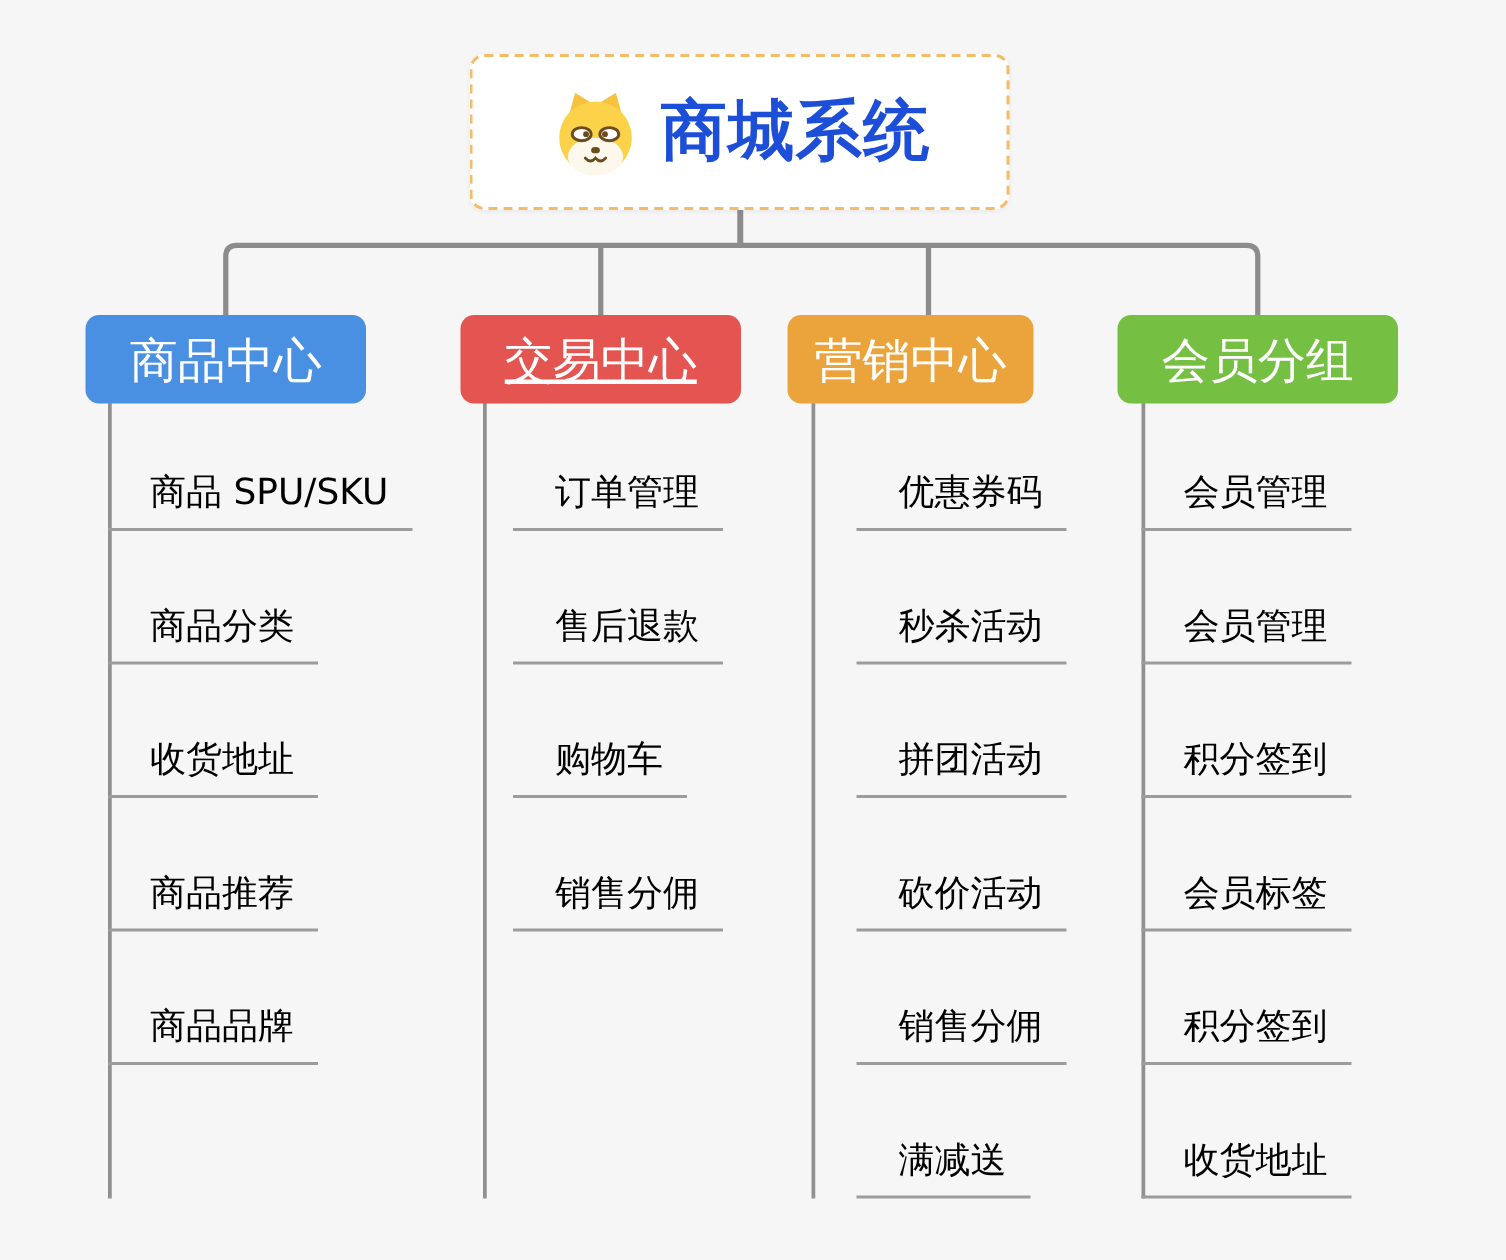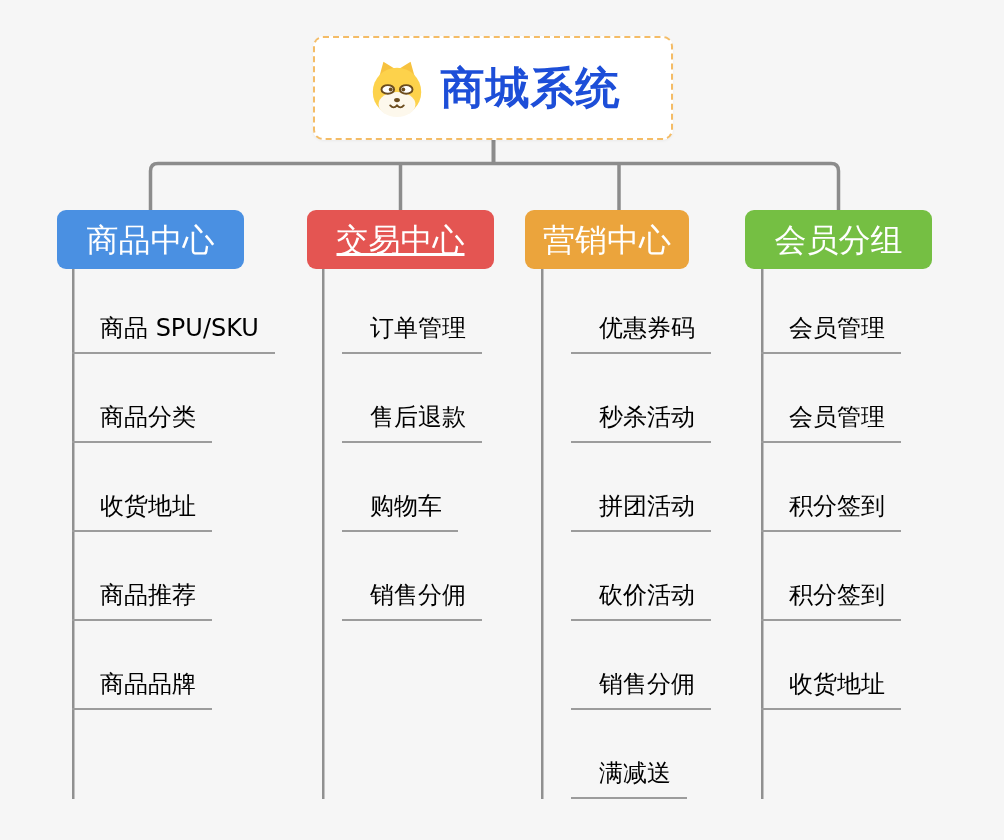--- a/index.html
+++ b/index.html
@@ -105,17 +105,18 @@
     <div class="item">拼团活动</div>
     <div class="item">砍价活动</div>
     <div class="item">销售分佣</div>
     <div class="item">满减送</div>
   </div>
 
   <div class="col c3">
     <div class="item">会员管理</div>
     <div class="item">会员管理</div>
     <div class="item">积分签到</div>
+    <div class="item">会员标签</div>
     <div class="item">积分签到</div>
     <div class="item">收货地址</div>
   </div>
 
 </div>
 
 </body></html>

